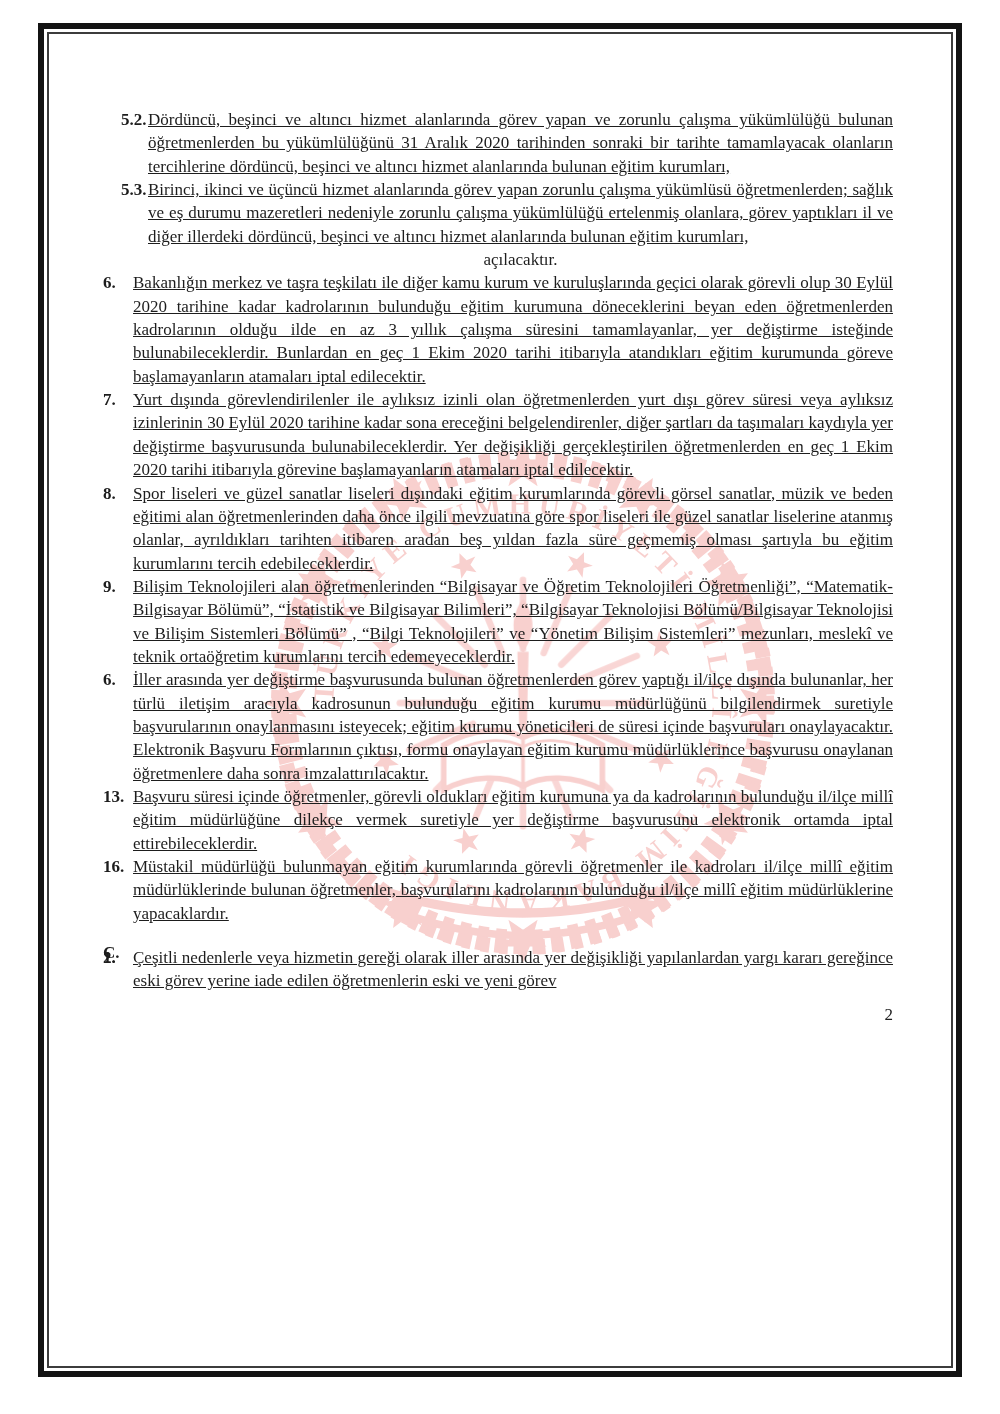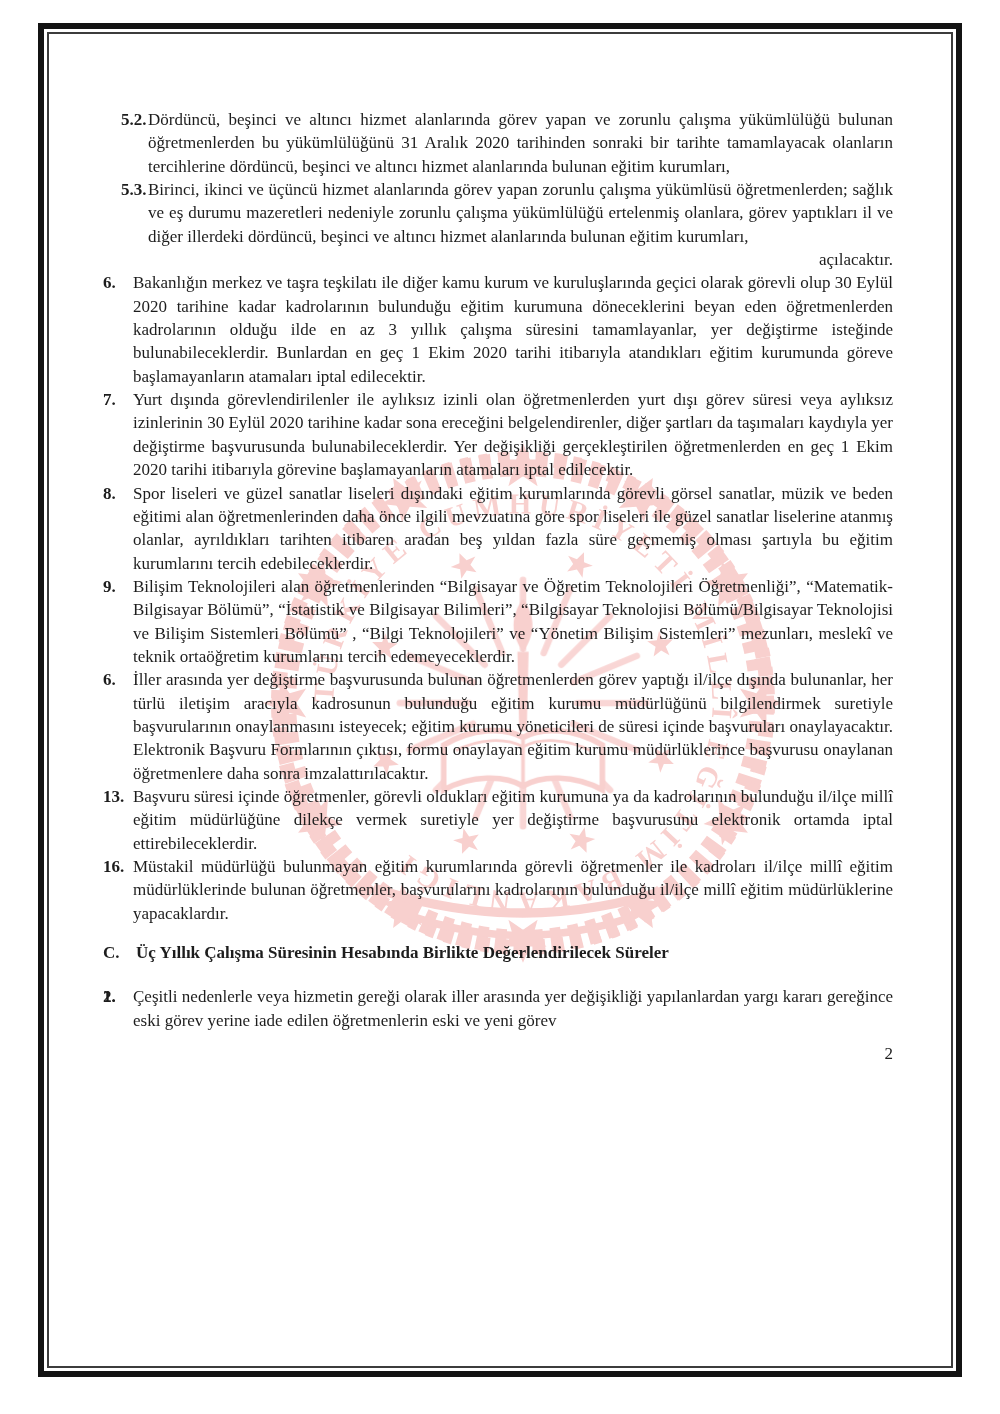--- a/index.html
+++ b/index.html
@@ -13,25 +13,25 @@
   }
   .frame-inner{width:100%;height:100%;border:2px solid #3c3c3c;box-sizing:border-box;}
   .watermark{
     position:absolute;left:243px;top:423px;width:560px;height:560px;z-index:1;
     color:#f1a09d;
   }
   .content{
     position:absolute;left:103px;top:108px;width:790px;z-index:2;
     font-size:17px;line-height:23.35px;text-align:justify;
   }
-  .item{position:relative;padding-left:30px;}
+  .item{position:relative;padding-left:30px;text-decoration:underline;}
   .item .num{position:absolute;left:0;top:0;font-weight:bold;white-space:nowrap;}
   .sub-block{margin-left:18px;}
   .sub-block .item{padding-left:27px;}
-  .closing-line{padding-left:27px;text-align:right;}
+  .closing-line{padding-left:27px;text-align:center;}
   .heading{position:relative;padding-left:33px;font-weight:bold;margin-top:16px;text-align:left;}
   .heading .num{position:absolute;left:0;top:0;}
   .c-list{margin-top:21px;}
   .page-number{margin-top:10px;text-align:right;}
   .wm-stroke{stroke:currentColor;fill:none;}
   .wm-fill{fill:currentColor;stroke:none;}
 </style>
 </head>
 <body>
 
@@ -153,21 +153,20 @@
       <span class="num">13.</span>
       <span>Başvuru süresi içinde öğretmenler, görevli oldukları eğitim kurumuna ya da kadrolarının bulunduğu il/ilçe millî eğitim müdürlüğüne dilekçe vermek suretiyle yer değiştirme başvurusunu elektronik ortamda iptal ettirebileceklerdir.</span>
     </div>
     <div class="item">
       <span class="num">16.</span>
       <span>Müstakil müdürlüğü bulunmayan eğitim kurumlarında görevli öğretmenler ile kadroları il/ilçe millî eğitim müdürlüklerinde bulunan öğretmenler, başvurularını kadrolarının bulunduğu il/ilçe millî eğitim müdürlüklerine yapacaklardır.</span>
     </div>
 
     <div class="heading">
       <span class="num">C.</span>
-      <span>Üç Yıllık Çalışma Süresinin Hesabında Birlikte Değerlendirilecek Süreler</span>
     </div>
 
     <div class="c-list">
       <div class="item">
         <span class="num">1.</span>
       </div>
       <div class="item">
         <span class="num">2.</span>
         <span>Çeşitli nedenlerle veya hizmetin gereği olarak iller arasında yer değişikliği yapılanlardan yargı kararı gereğince eski görev yerine iade edilen öğretmenlerin eski ve yeni görev</span>
       </div>

